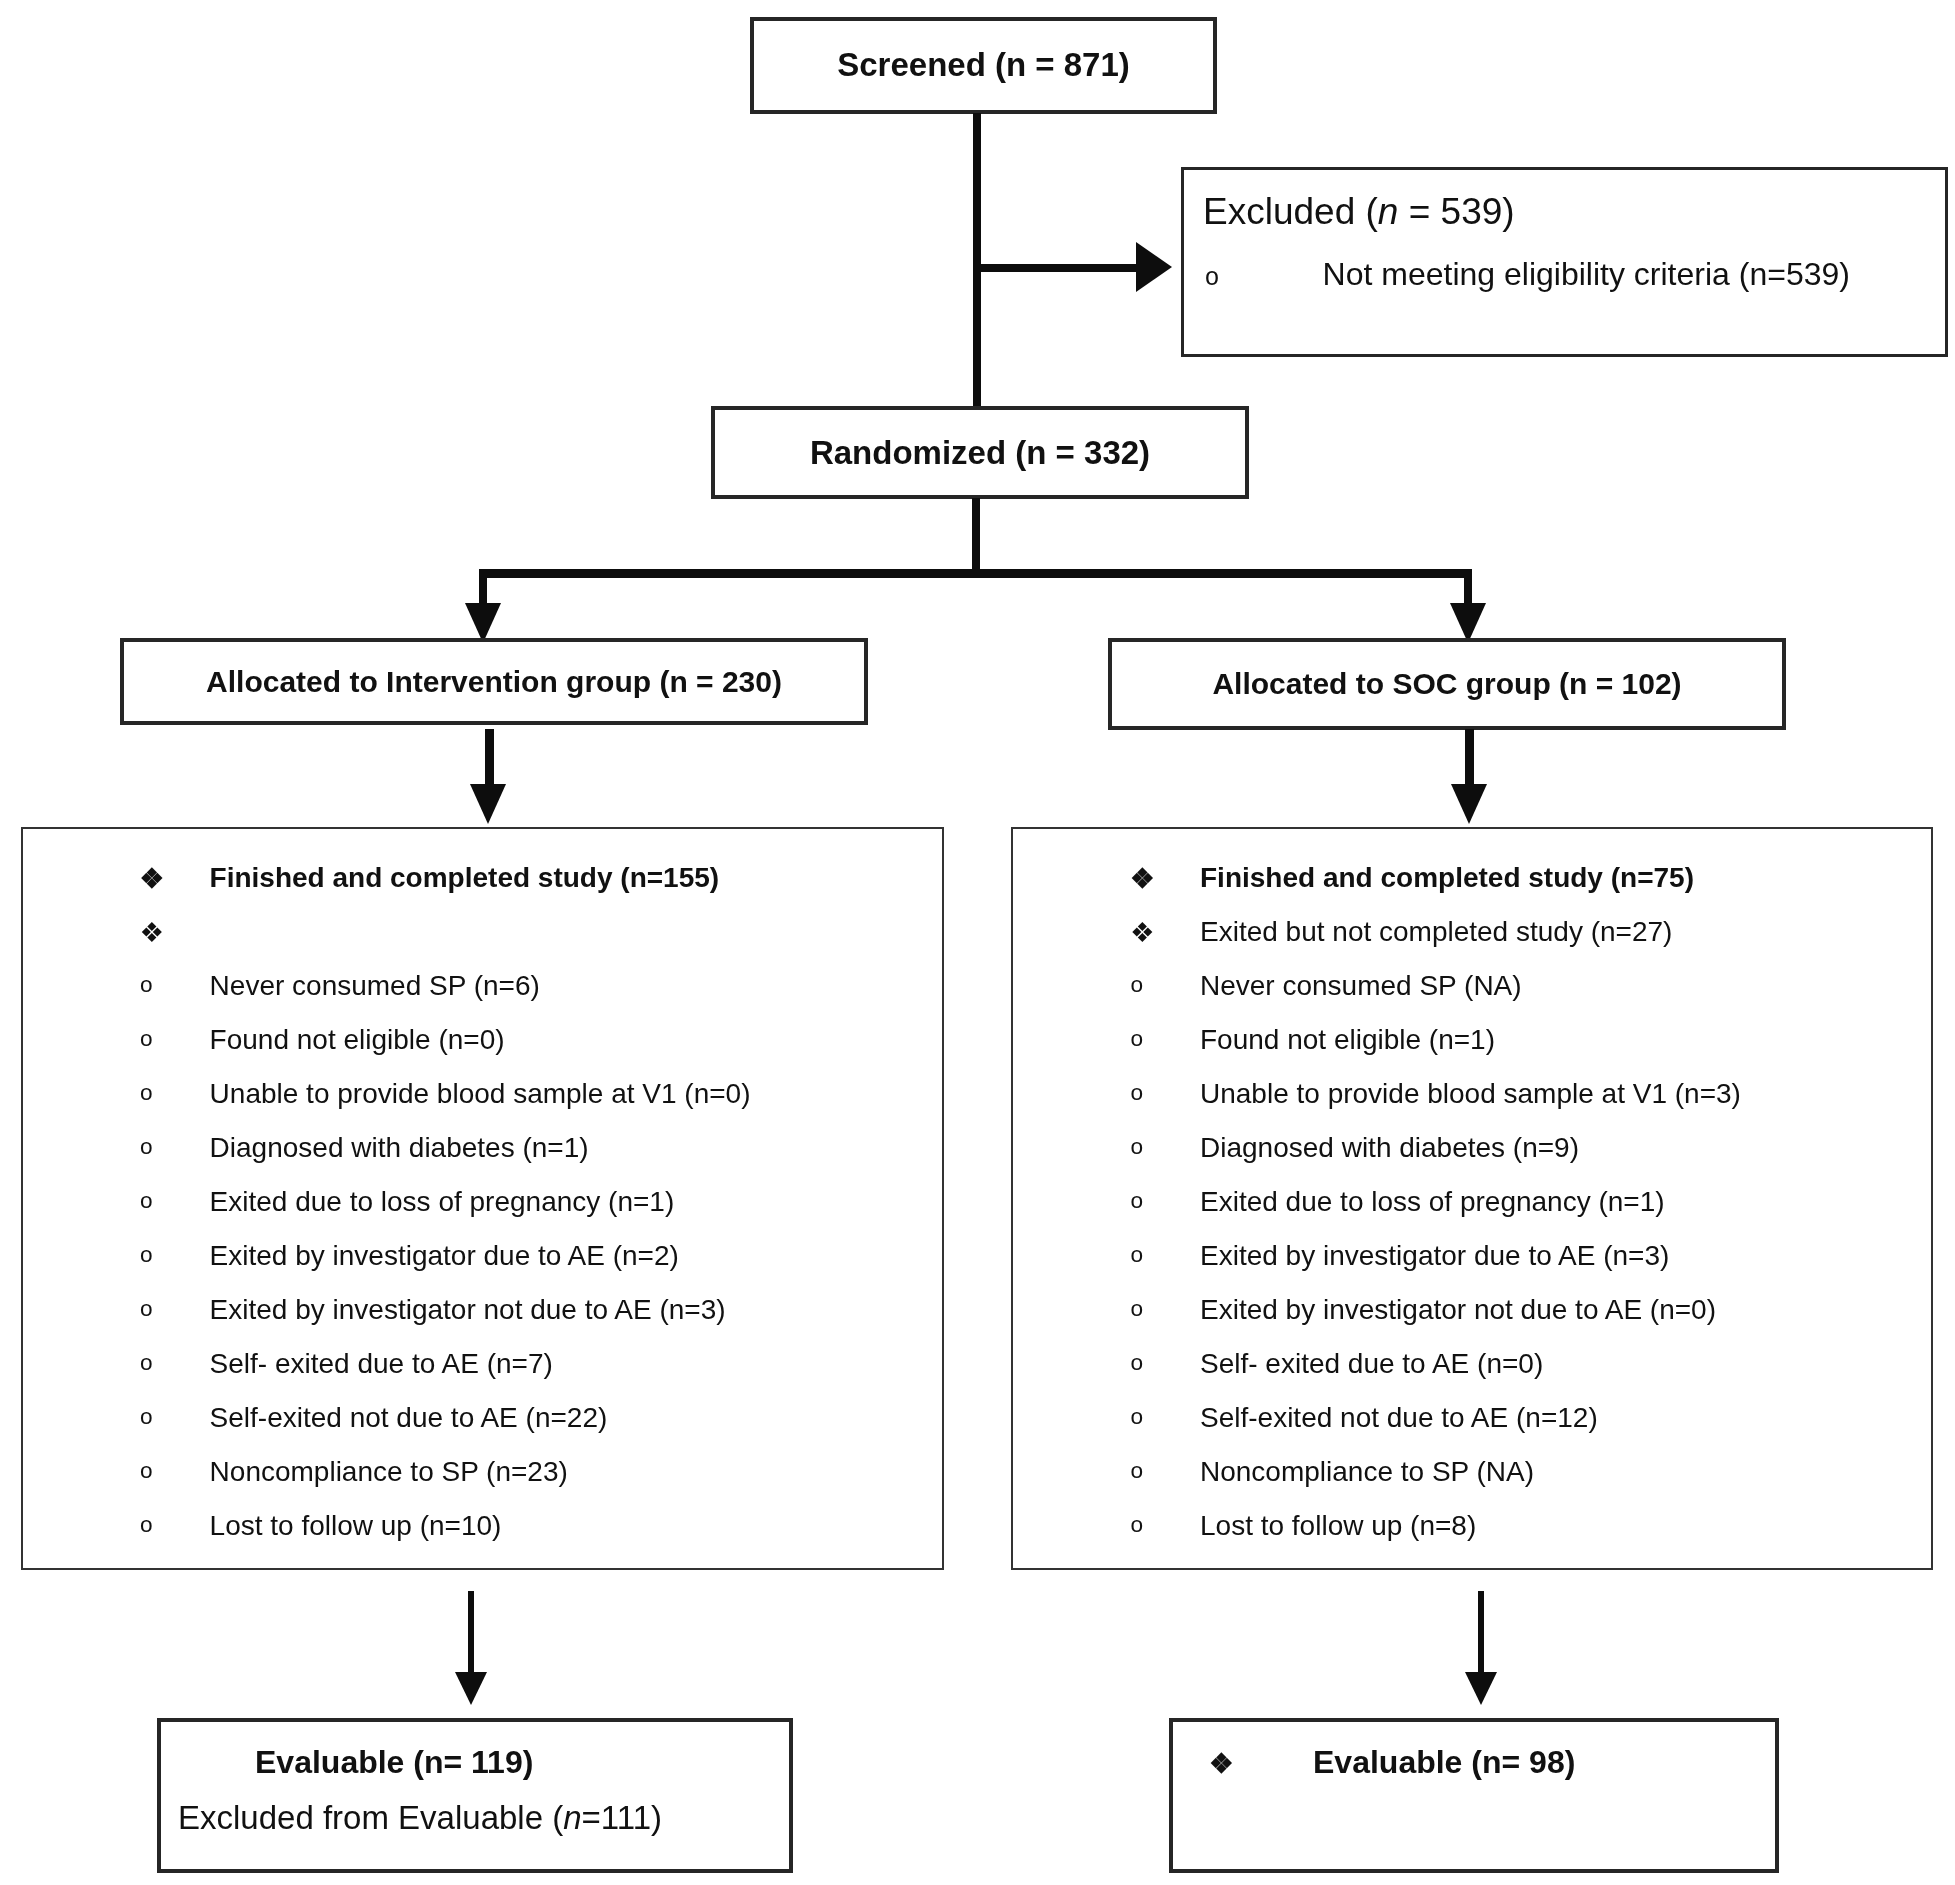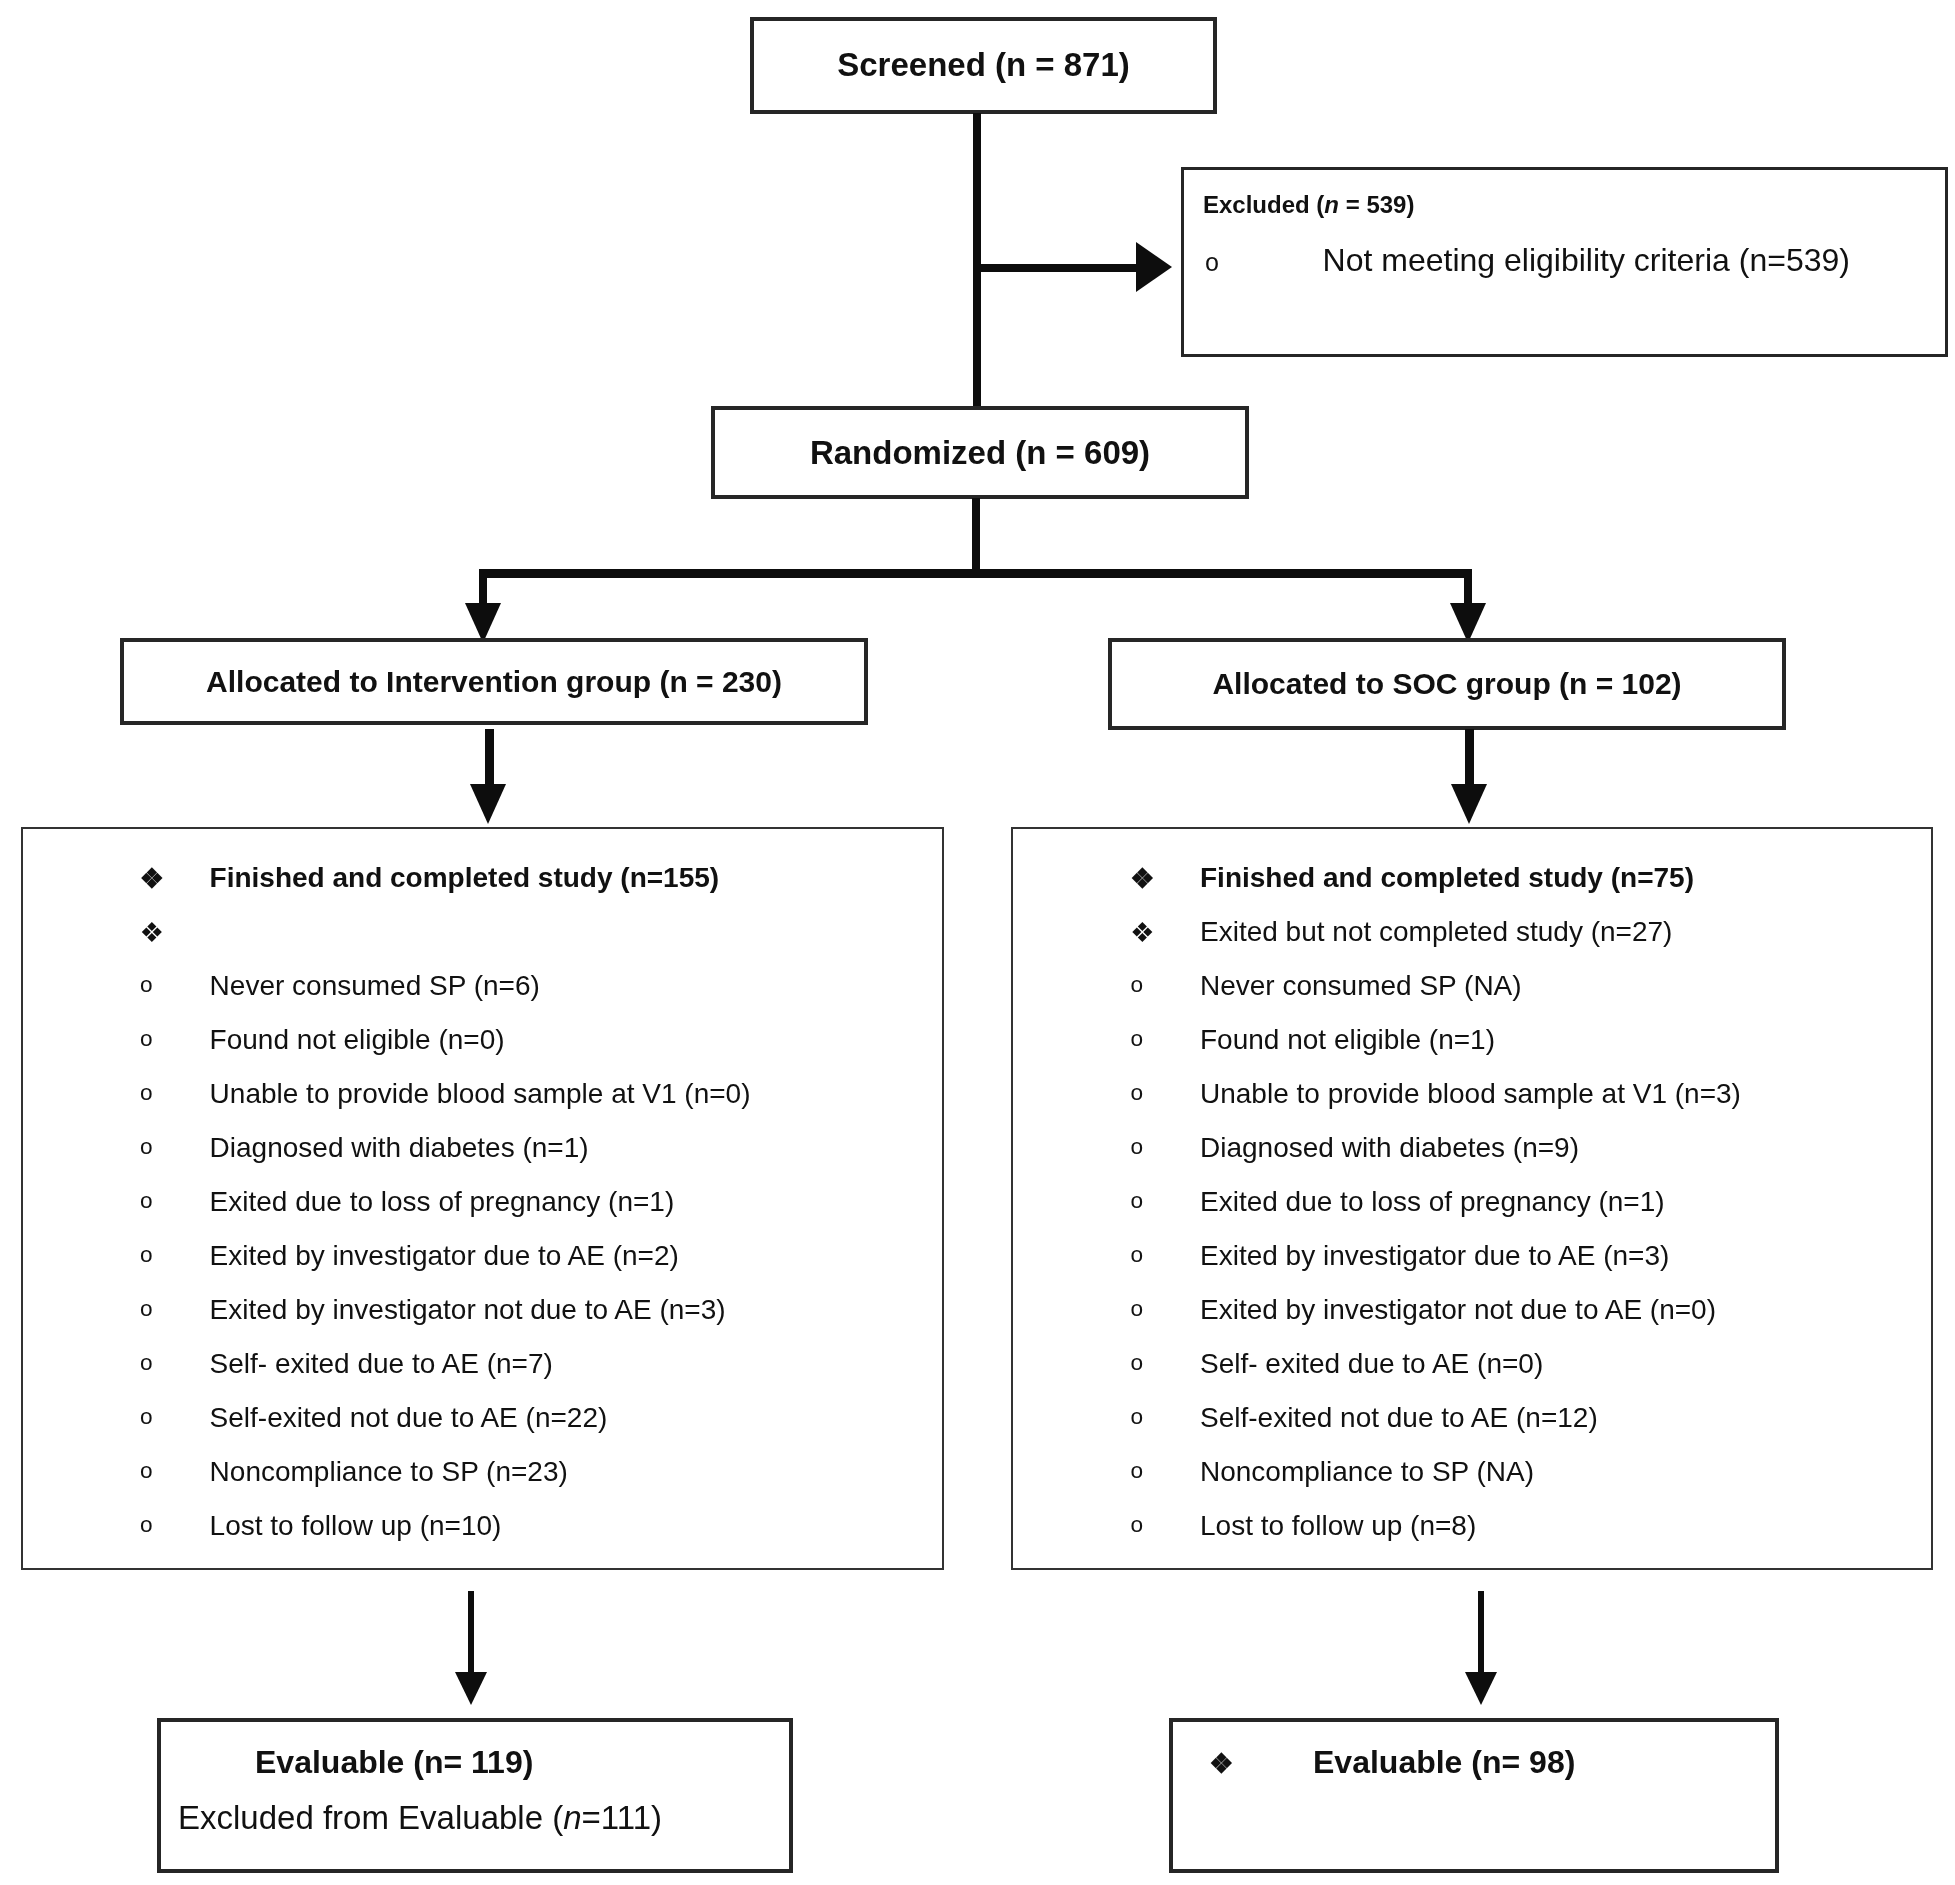--- a/index.html
+++ b/index.html
@@ -13,21 +13,21 @@
   .centered{display:flex;align-items:center;justify-content:center;text-align:center;}
   .title-lg{font-size:33px;font-weight:bold;}
   .title-md{font-size:30px;font-weight:bold;}
   .shaft{position:absolute;background:#0d0d0d;}
   .tri{position:absolute;width:0;height:0;}
   .tri.down-lg{border-left:18.5px solid transparent;border-right:18.5px solid transparent;border-top:40px solid #0d0d0d;}
   .tri.down-sm{border-left:16px solid transparent;border-right:16px solid transparent;border-top:33px solid #0d0d0d;}
   .tri.right{border-top:25.4px solid transparent;border-bottom:25.4px solid transparent;border-left:36px solid #0d0d0d;}
 
   
-  .excl-line1{margin:20.6px 0 0 19px;font-size:24px;font-weight:bold;}
+  .excl-line1{margin:20.6px 0 0 19px;font-size:37px;}
   .excl-line2{display:flex;align-items:baseline;margin-top:23px;padding-left:20.6px;font-size:32px;}
   .excl-line2 .bullet{flex:none;width:118px;font-size:25px;font-family:"Liberation Mono",monospace;}
   .it{font-style:italic;}
 
   
   .list{position:absolute;box-sizing:border-box;padding-top:22px;}
   .row{display:flex;align-items:center;height:54px;padding-left:117px;font-size:28px;}
   .row .bullet{flex:none;width:70px;}
   .row.diamond .bullet{font-size:27.5px;}
   .row.circle .bullet{font-size:22.7px;font-family:"Liberation Mono",monospace;}
@@ -57,21 +57,21 @@
     <div class="excl-line1">
       <span>Excluded (</span><span class="it">n</span><span> = 539)</span>
     </div>
     <div class="excl-line2">
       <span class="bullet">o</span>
       <span>Not meeting eligibility criteria (n=539)</span>
     </div>
   </div>
 
   <div class="box heavy centered" style="left:711px;top:406px;width:538px;height:93px;">
-    <span class="title-lg">Randomized (n = 609)</span>
+    <span class="title-lg">Randomized (n = 332)</span>
   </div>
 
   <div class="shaft" style="left:972px;top:498px;width:7.6px;height:74px;"></div>
   <div class="shaft" style="left:479px;top:569px;width:993px;height:9px;"></div>
   <div class="shaft" style="left:479px;top:569px;width:8.2px;height:36px;"></div>
   <div class="tri down-lg" style="left:465px;top:603px;"></div>
   <div class="shaft" style="left:1464px;top:569px;width:8.2px;height:36px;"></div>
   <div class="tri down-lg" style="left:1450px;top:603px;"></div>
 
   <div class="box heavy centered" style="left:120px;top:638px;width:748px;height:87px;">

